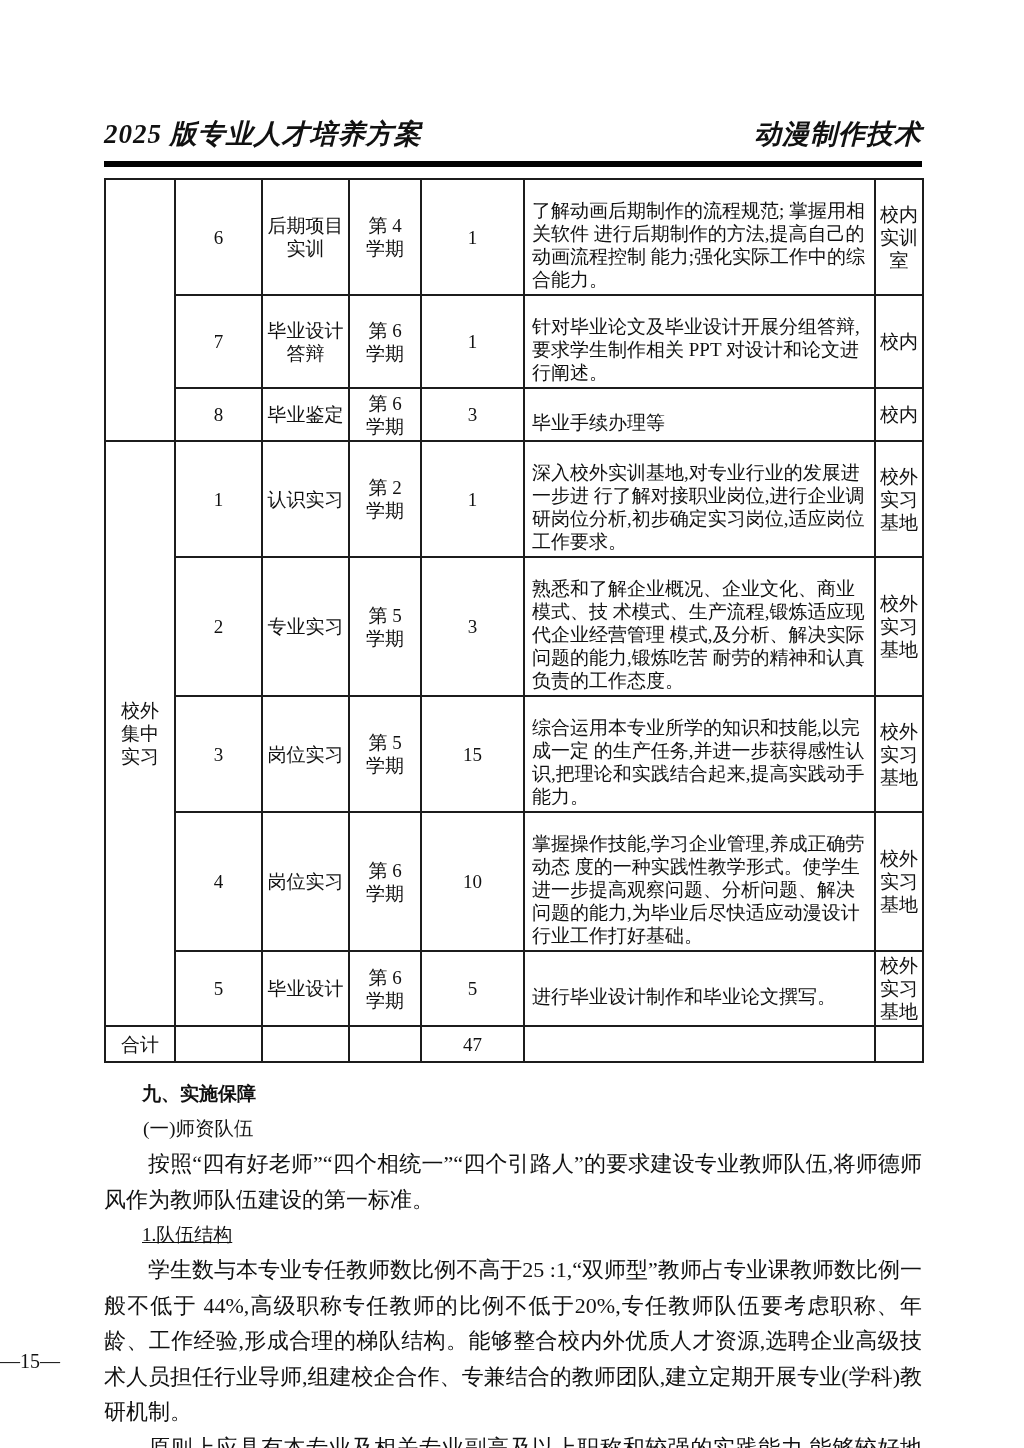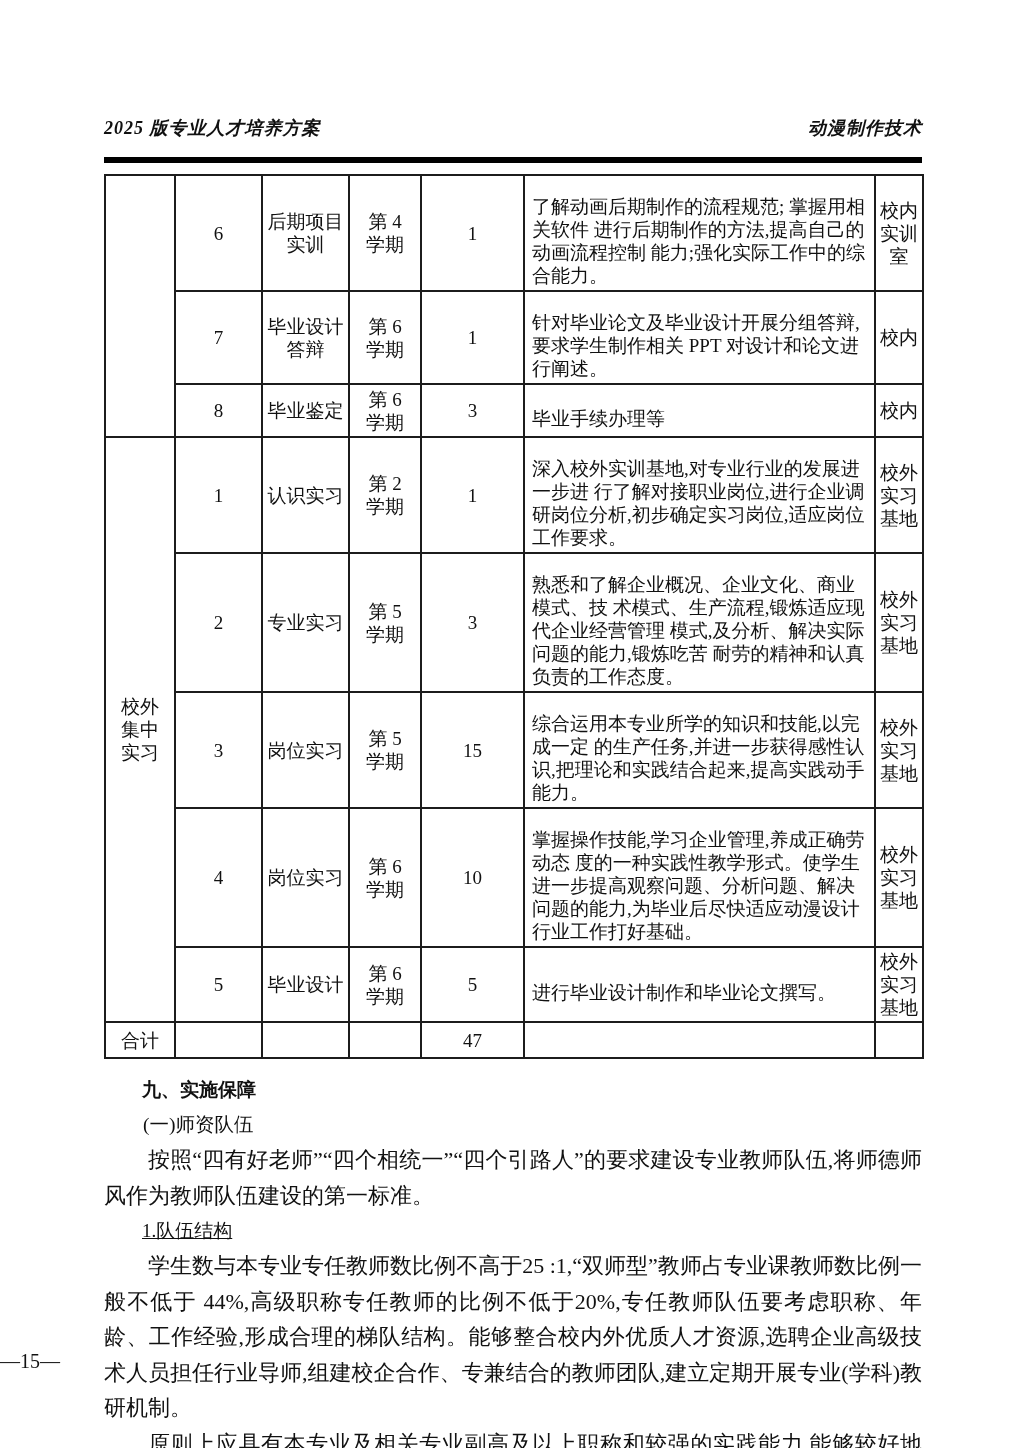--- a/index.html
+++ b/index.html
@@ -16,25 +16,25 @@
   .content {
     position:absolute;
     left:104px; top:116px;
     width:818px;
   }
   
   .running-header {
     display:flex;
     justify-content:space-between;
     align-items:flex-end;
-    font-size:18px;
+    font-size:27px;
     font-weight:bold;
     font-style:italic;
     letter-spacing:1px;
-    padding-bottom:17px;
+    padding-bottom:9px;
   }
   .header-rule {
     height:3px;
     border-top:4px solid #000;
     border-bottom:2px solid #000;
   }
   
   table.schedule {
     border-collapse:collapse;
     table-layout:fixed;

